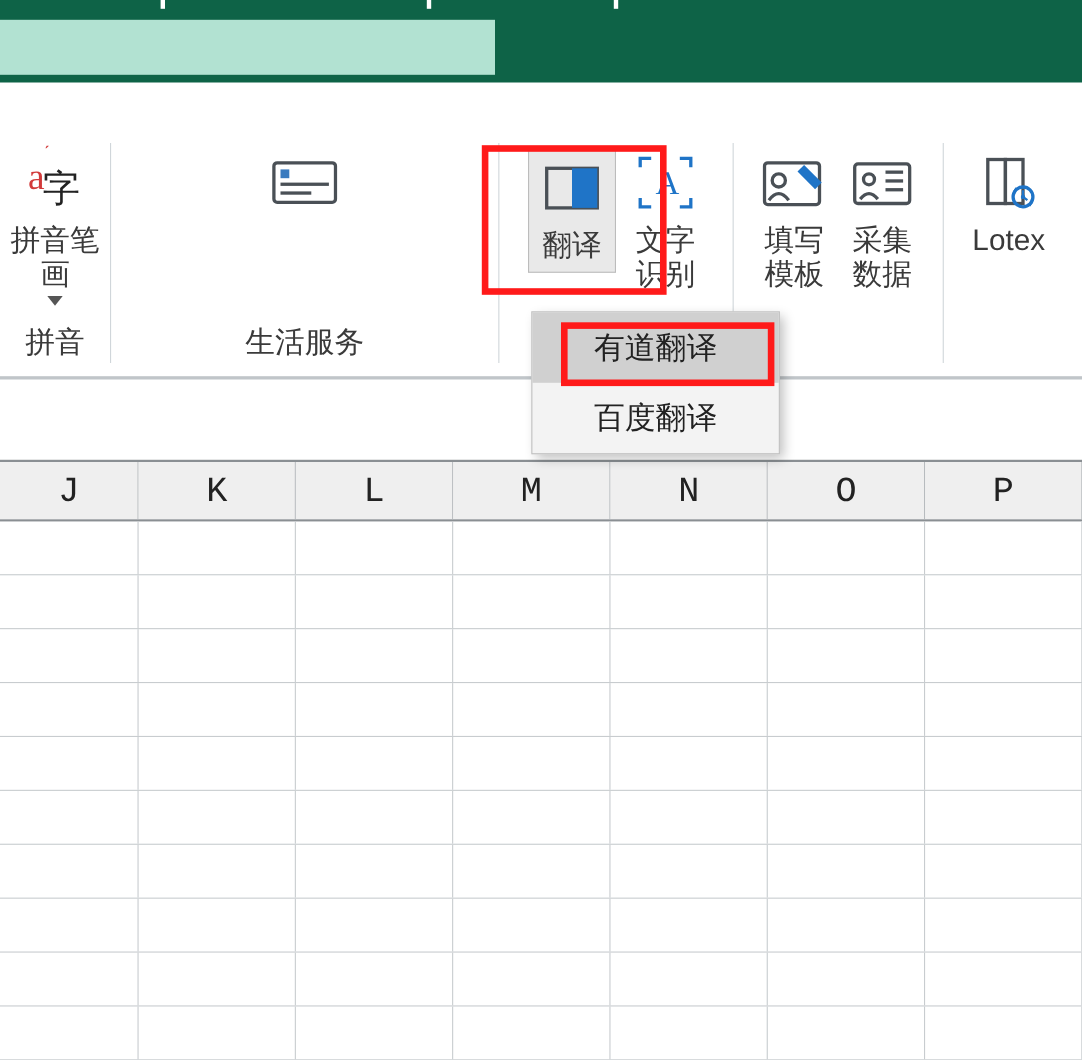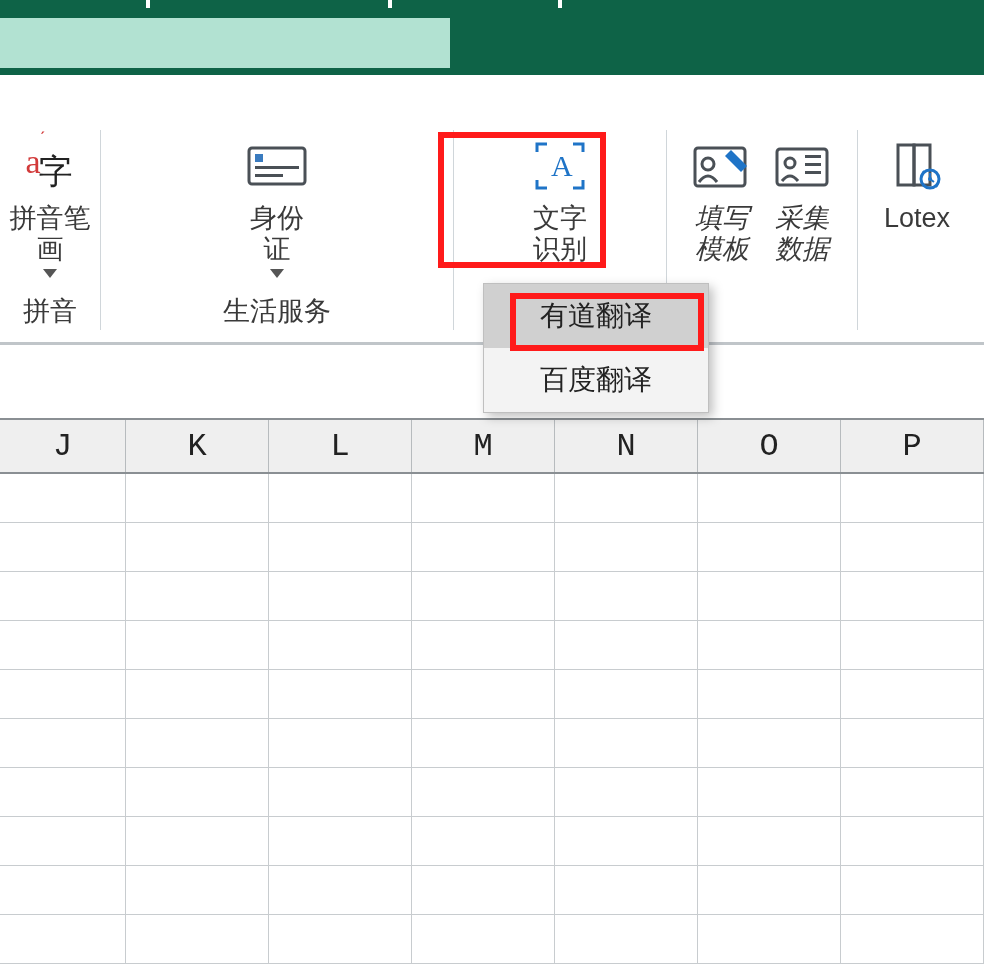--- a/index.html
+++ b/index.html
@@ -204,47 +204,54 @@
     <div class="group-row">
       <div class="rbtn">
         <div class="ic">
           <svg width="60" height="44">
               <rect x="2" y="4" width="56" height="36" rx="3" fill="none" stroke="#4a5056" stroke-width="3"></rect>
               <rect x="8" y="10" width="8" height="8" fill="#3a7bbf"></rect>
               <rect x="8" y="22" width="44" height="3" fill="#4a5056"></rect>
               <rect x="8" y="30" width="28" height="3" fill="#4a5056"></rect>
             </svg>
         </div>
-        <div class="lbl caret">身份
-证</div>
       </div>
     </div>
     <div class="group-label">生活服务</div>
   </div>
 
   <div class="vdiv"></div>
 
   <div class="group" style="width:212px;">
     <div class="group-row">
+      <div class="rbtn" style="background:#e9e9e9;border:1px solid #bcbcbc;padding:4px 12px 8px;">
+        <div class="ic">
+          <svg width="54" height="48">
+              <rect x="4" y="6" width="46" height="36" fill="none" stroke="#4a5056" stroke-width="3"></rect>
+              <rect x="27" y="6" width="23" height="36" fill="#1f74c7"></rect>
+            </svg>
+        </div>
+        <div class="lbl">翻译</div>
+      </div>
       <div class="rbtn">
         <div class="ic">
           <svg width="54" height="52">
             <path d="M4 12 V4 H14 M40 4 H50 V12 M50 40 V48 H40 M14 48 H4 V40" fill="none" stroke="#1f74c7" stroke-width="3"></path>
             <text x="18" y="36" font-size="30" fill="#1f74c7" font-family="serif">A</text>
           </svg>
         </div>
         <div class="lbl">文字
 识别</div>
       </div>
     </div>
   </div>
 
   <div class="vdiv"></div>
 
-  <div class="group" style="width:190px;font-style:italic;">
+  <div class="group" style="width:190px;">
     <div class="group-row">
       <div class="rbtn">
         <div class="ic">
           <svg width="58" height="48">
               <rect x="2" y="6" width="50" height="38" rx="3" fill="none" stroke="#4a5056" stroke-width="3"></rect>
               <circle cx="15" cy="22" r="6" fill="none" stroke="#4a5056" stroke-width="3"></circle>
               <path d="M6 40 q9 -12 18 0" fill="none" stroke="#4a5056" stroke-width="3"></path>
               <path d="M38 8 l16 16 l-6 6 l-16 -16 z" fill="#1f74c7"></path>
             </svg>
         </div>

